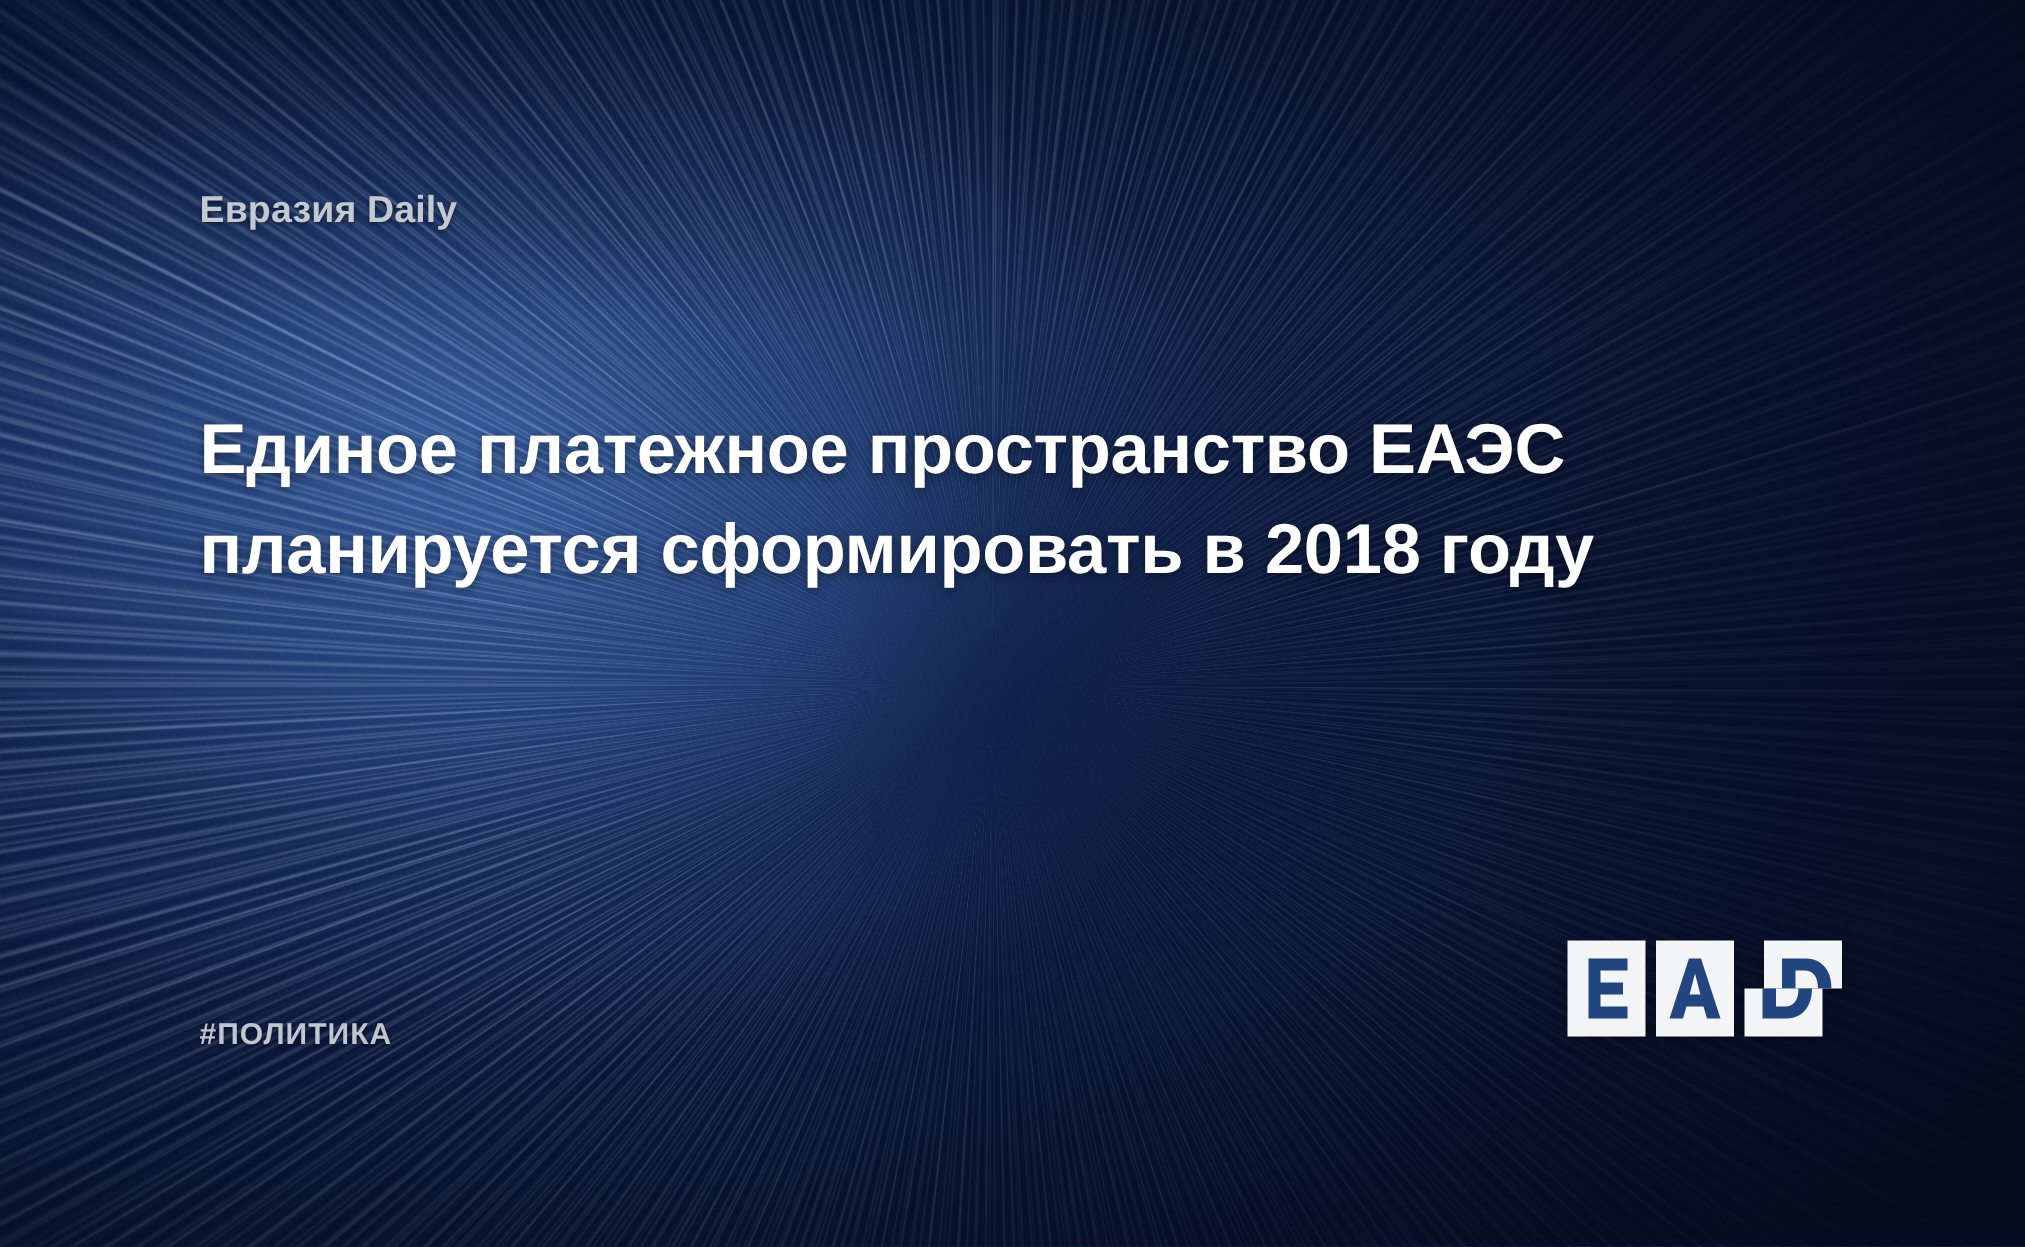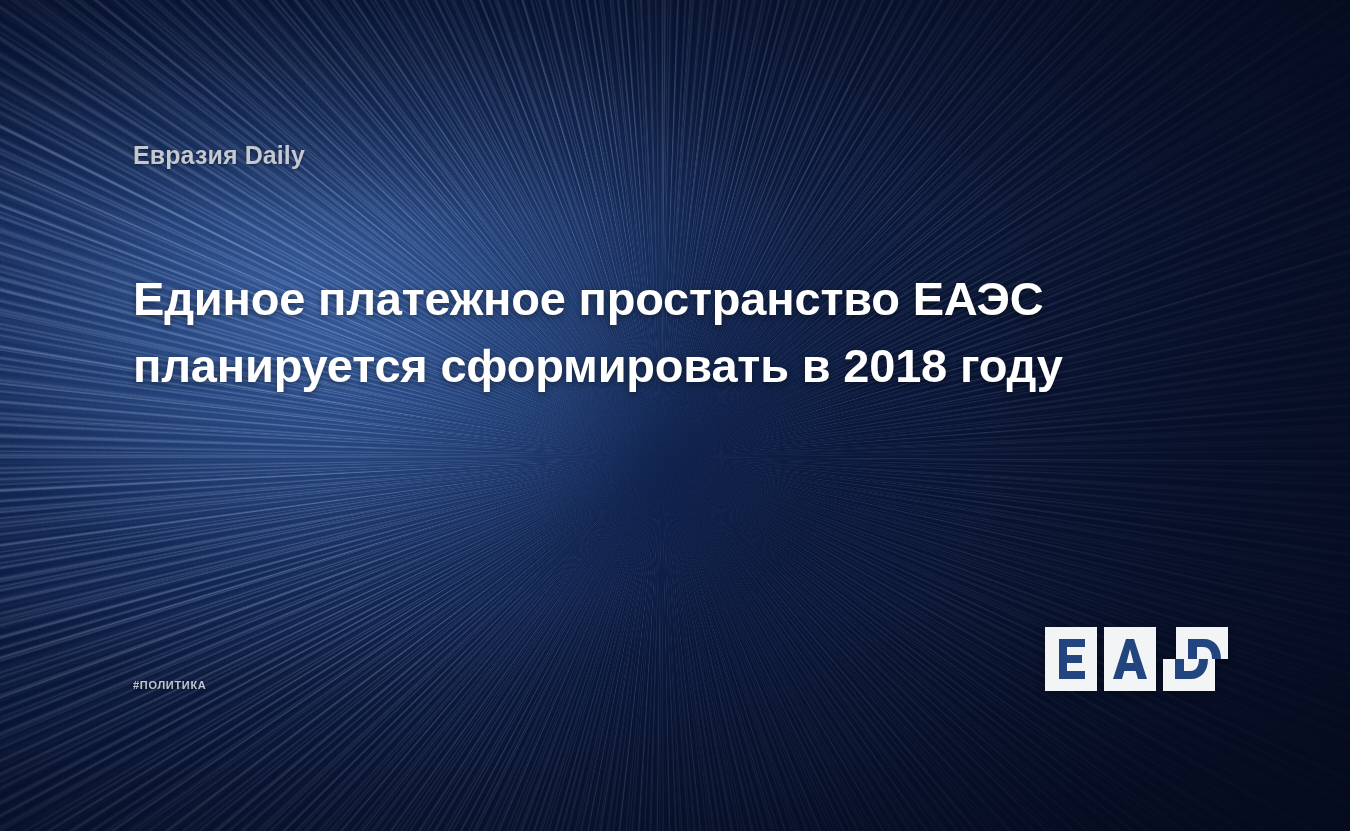--- a/index.html
+++ b/index.html
@@ -131,21 +131,21 @@
   
   .content {
     position: absolute;
     inset: 0;
     z-index: 5;
   }
 
   .site-name {
     position: absolute;
     left: 133px;
-    top: 141px;
+    top: 126px;
     font-size: 25px;
     font-weight: bold;
     color: #c3c8d1;
     letter-spacing: 0.1px;
     text-shadow: 0 1px 3px rgba(0,0,0,0.45);
     white-space: nowrap;
   }
 
   .headline {
     position: absolute;
@@ -157,21 +157,21 @@
     font-weight: bold;
     color: #ffffff;
     letter-spacing: -0.2px;
     text-shadow: 0 2px 7px rgba(0,0,0,0.42);
   }
 
   .tag {
     position: absolute;
     left: 133px;
     top: 679px;
-    font-size: 11px;
+    font-size: 20px;
     font-weight: bold;
     color: #c0c5cf;
     letter-spacing: 0.7px;
     text-shadow: 0 1px 3px rgba(0,0,0,0.45);
     white-space: nowrap;
   }
 
   
   .logo {
     position: absolute;

